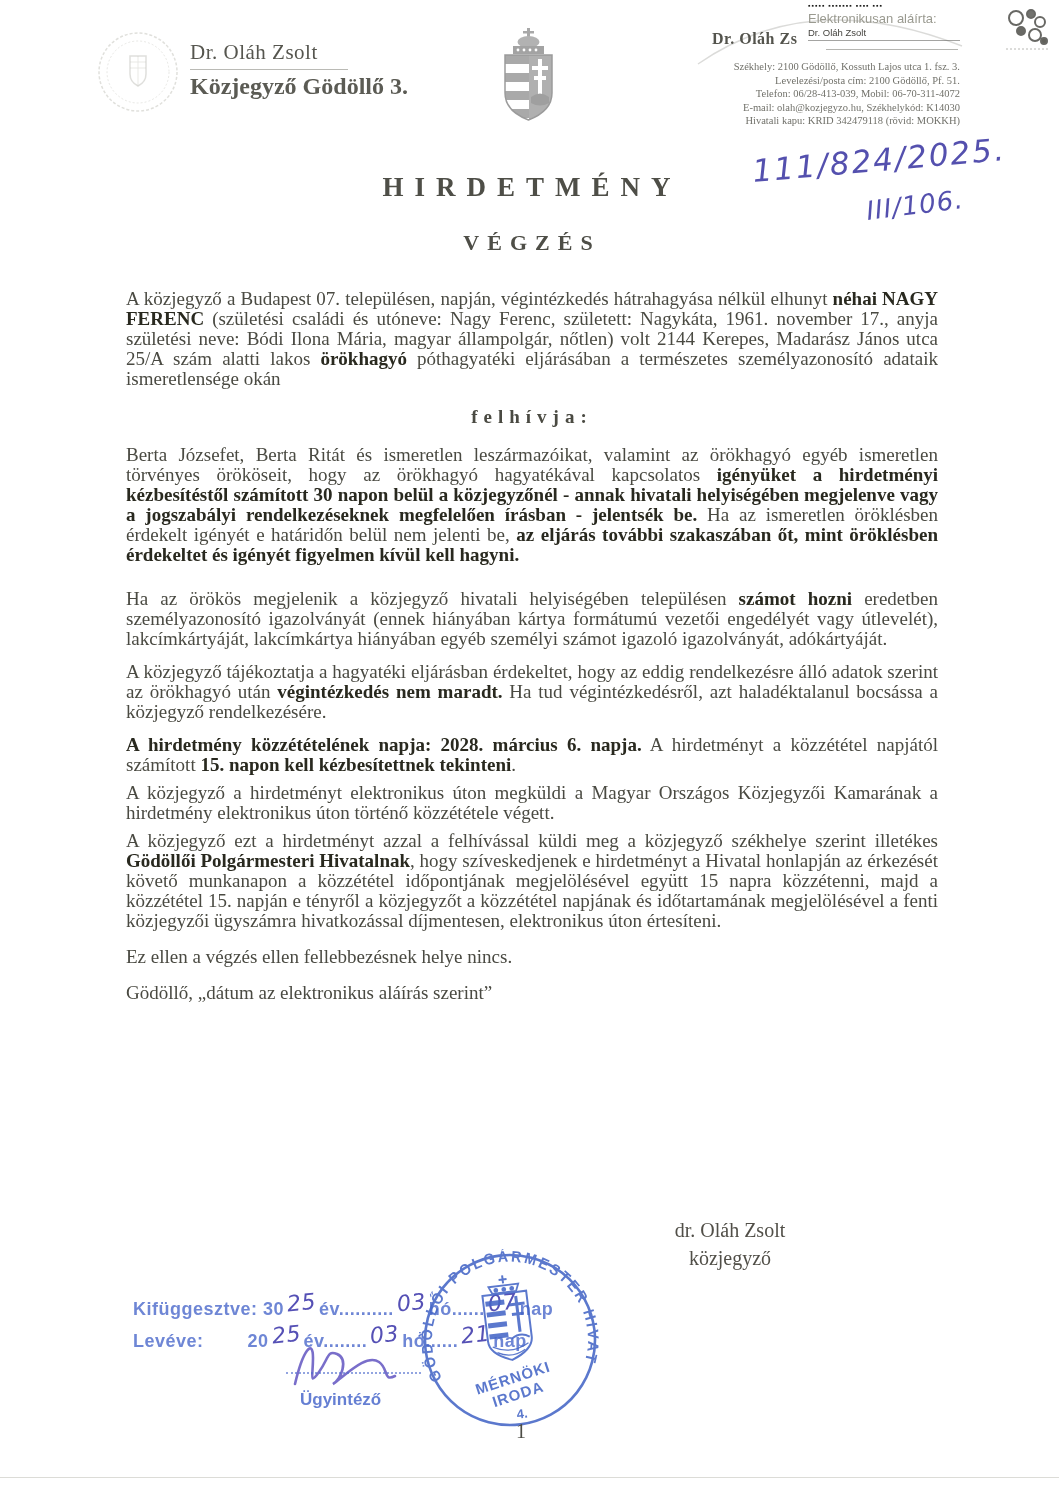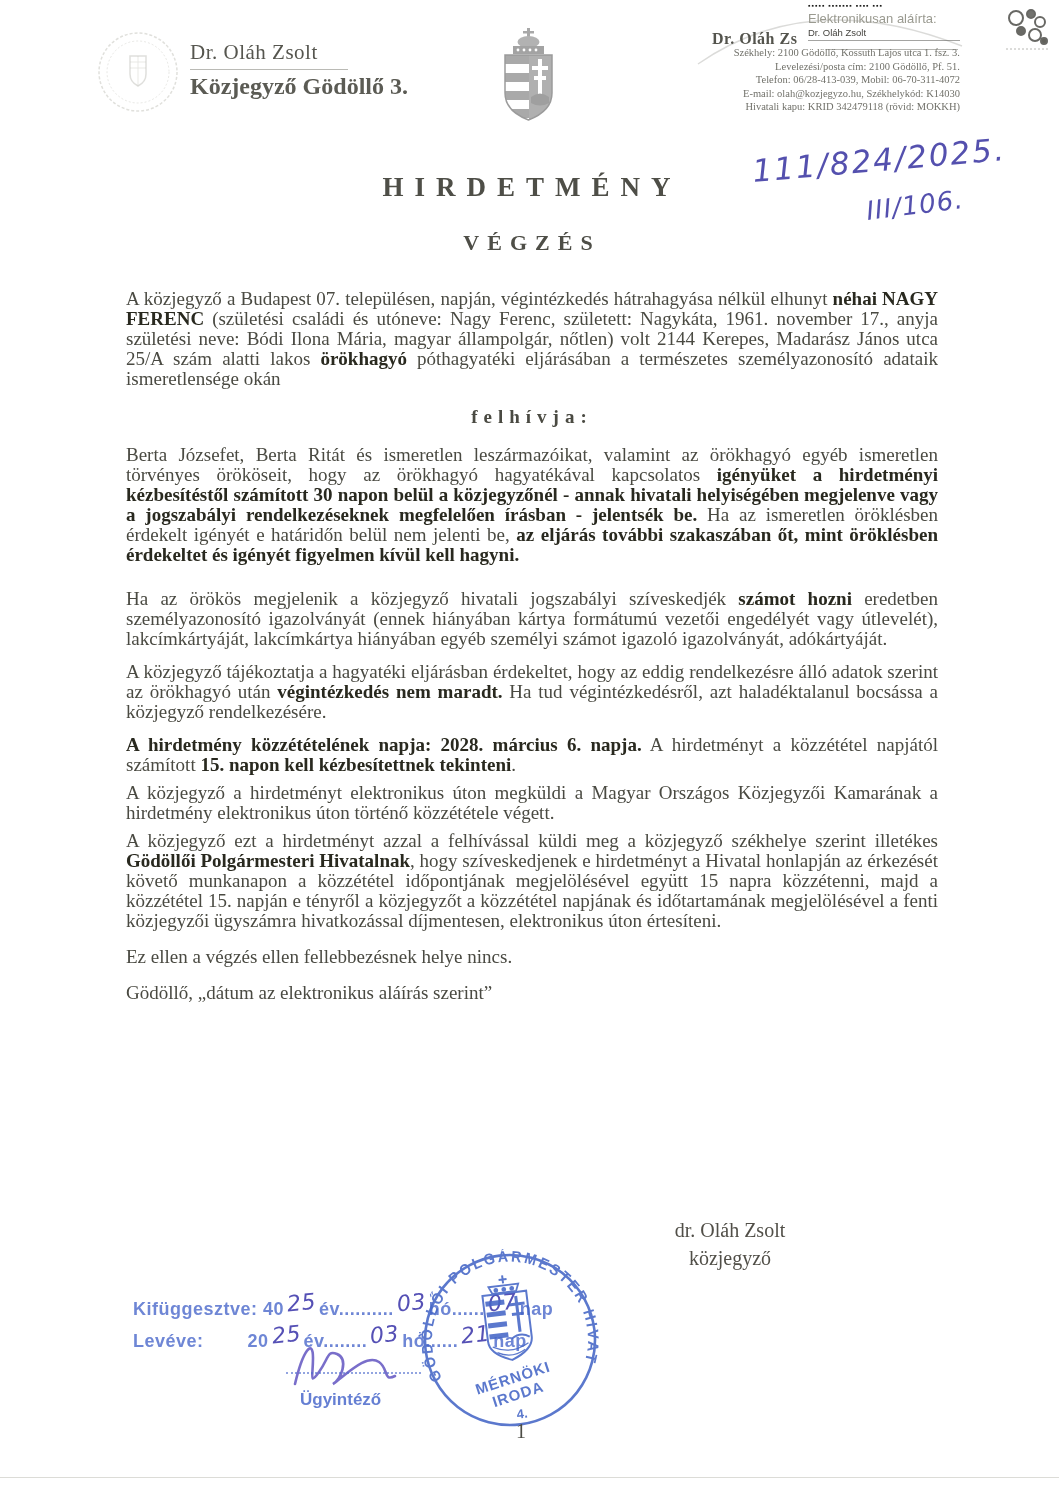--- a/index.html
+++ b/index.html
@@ -116,54 +116,54 @@
       <circle cx="12" cy="12" r="7"></circle>
       <circle cx="27" cy="8" r="4" fill="#5a5a55"></circle>
       <circle cx="36" cy="16" r="5"></circle>
       <circle cx="17" cy="25" r="4" fill="#50504b"></circle>
       <circle cx="31" cy="29" r="6"></circle>
       <circle cx="40" cy="35" r="3" fill="#46463f"></circle>
     </g>
     <path d="M2,43 h42" stroke="#9a9a94" stroke-width="1" stroke-dasharray="2,2" opacity=".7"></path>
   </svg>
 
-  <div class="abs contact" style="left:698px;top:46px;">
+  <div class="abs contact" style="left:698px;top:60px;">
     <div>Székhely: 2100 Gödöllő, Kossuth Lajos utca 1. fsz. 3.</div>
     <div>Levelezési/posta cím: 2100 Gödöllő, Pf. 51.</div>
     <div>Telefon: 06/28-413-039, Mobil: 06-70-311-4072</div>
     <div>E-mail: olah@kozjegyzo.hu, Székhelykód: K14030</div>
     <div>Hivatali kapu: KRID 342479118 (rövid: MOKKH)</div>
   </div>
 
 
   <div class="abs hw hw-top1" style="left:752px;top:142px;">111/824/2025.</div>
   <div class="abs hw hw-top2" style="left:866px;top:190px;">III/106.</div>
 
   <div class="abs subtitle" style="left:118px;top:230px;">VÉGZÉS</div>
   <div class="abs title" style="left:118px;top:172px;">HIRDETMÉNY</div>
 
   <div class="abs body-flow" style="left:118px;top:281px;">
     <p class="mb18"><span>A közjegyző a Budapest 07. településen, napján, végintézkedés hátrahagyása nélkül elhunyt </span><span class="b">néhai NAGY FERENC</span><span> (születési családi és utóneve: Nagy Ferenc, született: Nagykáta, 1961. november 17., anyja születési neve: Bódi Ilona Mária, magyar állampolgár, nőtlen) volt 2144 Kerepes, Madarász János utca 25/A szám alatti lakos </span><span class="b">örökhagyó</span><span> póthagyatéki eljárásában a természetes személyazonosító adataik ismeretlensége okán</span></p>
     <p class="felhivja mb18">felhívja:</p>
     <p class="mb24"><span>Berta Józsefet, Berta Ritát és ismeretlen leszármazóikat, valamint az örökhagyó egyéb ismeretlen törvényes örököseit, hogy az örökhagyó hagyatékával kapcsolatos </span><span class="b">igényüket a hirdetményi kézbesítéstől számított 30 napon belül a közjegyzőnél - annak hivatali helyiségében megjelenve vagy a jogszabályi rendelkezéseknek megfelelően írásban - jelentsék be.</span><span> Ha az ismeretlen öröklésben érdekelt igényét e határidőn belül nem jelenti be, </span><span class="b">az eljárás további szakaszában őt, mint öröklésben érdekeltet és igényét figyelmen kívül kell hagyni.</span></p>
-    <p class="mb13"><span>Ha az örökös megjelenik a közjegyző hivatali jogszabályi szíveskedjék </span><span class="b">számot hozni</span><span> eredetben személyazonosító igazolványát (ennek hiányában kártya formátumú vezetői engedélyét vagy útlevelét), lakcímkártyáját, lakcímkártya hiányában egyéb személyi számot igazoló igazolványát, adókártyáját.</span></p>
+    <p class="mb13"><span>Ha az örökös megjelenik a közjegyző hivatali helyiségében településen </span><span class="b">számot hozni</span><span> eredetben személyazonosító igazolványát (ennek hiányában kártya formátumú vezetői engedélyét vagy útlevelét), lakcímkártyáját, lakcímkártya hiányában egyéb személyi számot igazoló igazolványát, adókártyáját.</span></p>
     <p class="mb13"><span>A közjegyző tájékoztatja a hagyatéki eljárásban érdekeltet, hogy az eddig rendelkezésre álló adatok szerint az örökhagyó után </span><span class="b">végintézkedés nem maradt.</span><span> Ha tud végintézkedésről, azt haladéktalanul bocsássa a közjegyző rendelkezésére.</span></p>
     <p><span class="b">A hirdetmény közzétételének napja: 2028. március 6. napja.</span><span> A hirdetményt a közzététel napjától számított </span><span class="b">15. napon kell kézbesítettnek tekinteni</span><span>.</span></p>
     <p><span>A közjegyző a hirdetményt elektronikus úton megküldi a Magyar Országos Közjegyzői Kamarának a hirdetmény elektronikus úton történő közzététele végett.</span></p>
     <p class="mb16"><span>A közjegyző ezt a hirdetményt azzal a felhívással küldi meg a közjegyző székhelye szerint illetékes </span><span class="b">Gödöllői Polgármesteri Hivatalnak</span><span>, hogy szíveskedjenek e hirdetményt a Hivatal honlapján az érkezését követő munkanapon a közzététel időpontjának megjelölésével együtt 15 napra közzétenni, majd a közzététel 15. napján e tényről a közjegyzőt a közzététel napjának és időtartamának megjelölésével a fenti közjegyzői ügyszámra hivatkozással díjmentesen, elektronikus úton értesíteni.</span></p>
     <p class="mb16">Ez ellen a végzés ellen fellebbezésnek helye nincs.</p>
     <p>Gödöllő, „dátum az elektronikus aláírás szerint”</p>
   </div>
 
   <div class="abs sig-block" style="left:640px;top:1216px;">
     <div>dr. Oláh Zsolt</div>
     <div>közjegyző</div>
   </div>
 
-  <div class="abs post-line" style="left:133px;top:1295px;"><span class="st">Kifüggesztve: 40</span><span class="hw">25</span><span class="st">év</span><span class="st">..........</span><span class="hw">03</span><span class="st">hó</span><span class="st">......</span><span class="hw">07</span><span class="st">nap</span></div>
+  <div class="abs post-line" style="left:133px;top:1295px;"><span class="st">Kifüggesztve: 30</span><span class="hw">25</span><span class="st">év</span><span class="st">..........</span><span class="hw">03</span><span class="st">hó</span><span class="st">......</span><span class="hw">07</span><span class="st">nap</span></div>
   <div class="abs post-line" style="left:133px;top:1327px;"><span class="st">Levéve:&nbsp;&nbsp;&nbsp;&nbsp;&nbsp;&nbsp;&nbsp; 20</span><span class="hw">25</span><span class="st">év</span><span class="st">........</span><span class="hw">03</span><span class="st">hó</span><span class="st">......</span><span class="hw">21</span><span class="st">nap</span></div>
 
   <svg class="abs" style="left:283px;top:1332px;" width="150" height="62" viewBox="0 0 150 62">
     <path d="M12,52 C20,18 30,6 30,26 C30,44 26,54 36,40 C46,26 44,18 54,22 C66,27 58,48 50,52 C66,40 84,22 96,30 C106,37 100,50 112,44" fill="none" stroke="#6a5ec4" stroke-width="2.6" stroke-linecap="round" opacity=".9"></path>
   </svg>
   <div class="abs clerk-dots" style="left:286px;top:1372px;"></div>
   <div class="abs clerk-label" style="left:300px;top:1390px;">Ügyintéző</div>
 
   <svg class="abs" style="left:419px;top:1249px;transform:rotate(-7deg);" width="182" height="182" viewBox="0 0 182 182">
     <g fill="#4566c6" opacity=".88">

